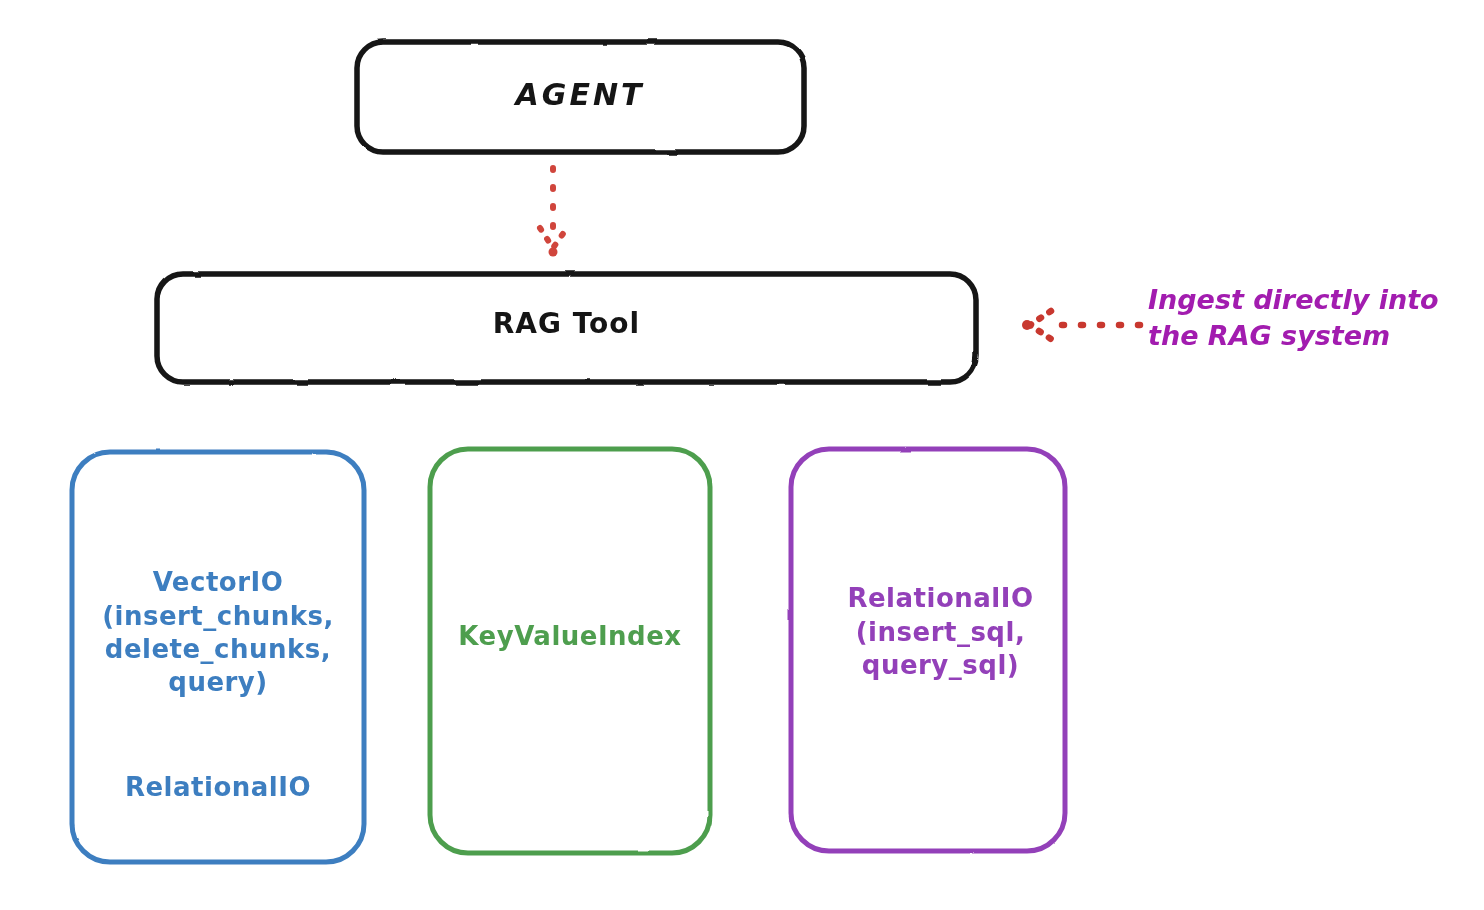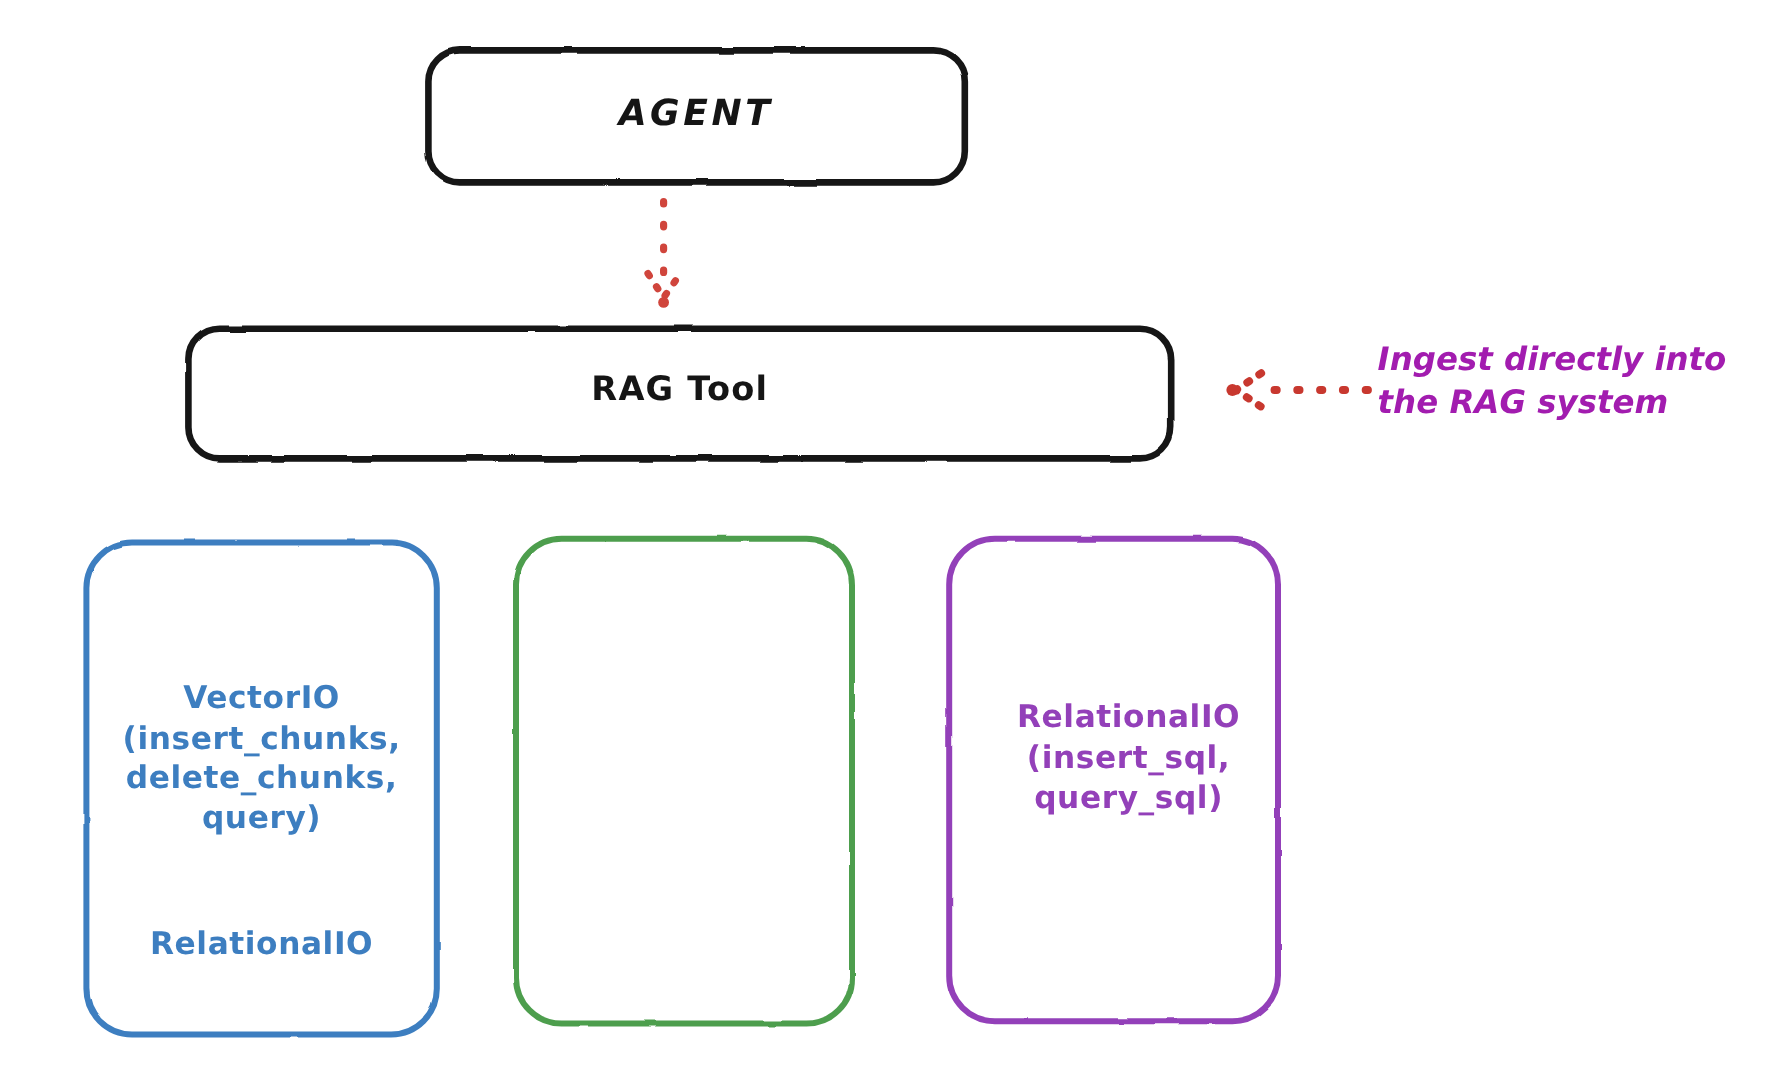--- a/index.html
+++ b/index.html
@@ -167,20 +167,21 @@
 
   <div class="node-label card-label vector-label">
     <span class="sig">VectorIO
 (insert_chunks,
 delete_chunks,
 query)</span>
     <span class="idx">RelationalIO</span>
   </div>
 
   <div class="node-label card-label kv-label">
+    <span class="idx">KeyValueIndex</span>
   </div>
 
   <div class="node-label card-label rel-label">
     <span class="sig">RelationalIO
 (insert_sql,
 query_sql)</span>
   </div>
 
   <div class="annotation">Ingest directly into
 the RAG system</div>

